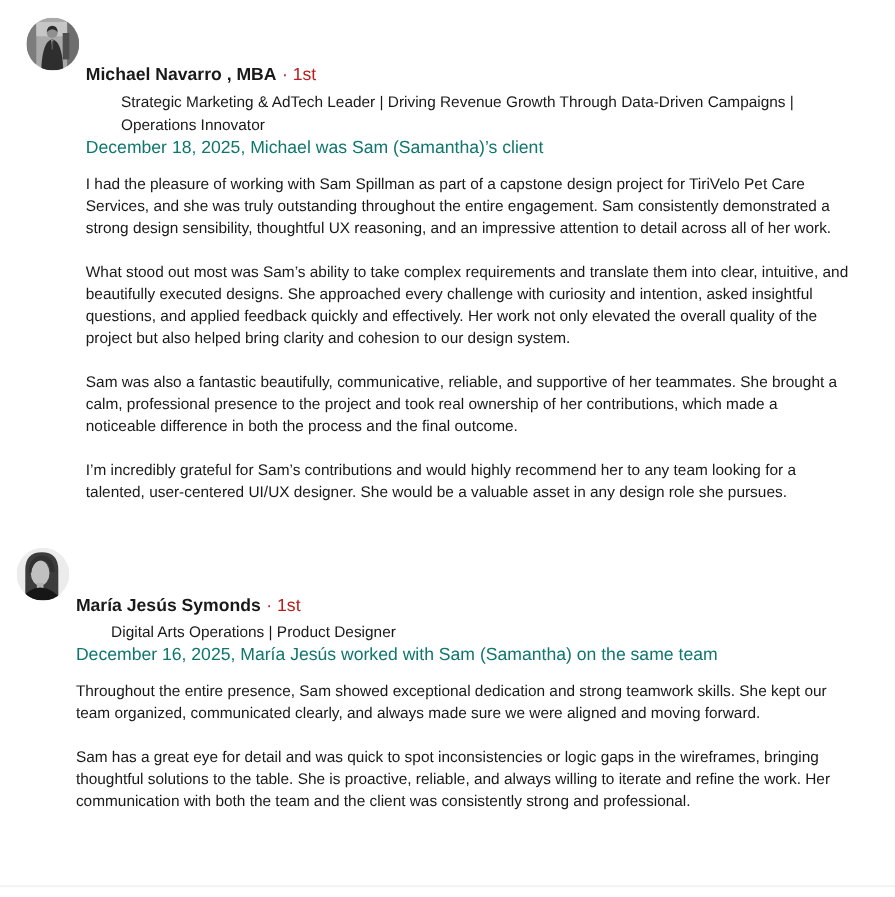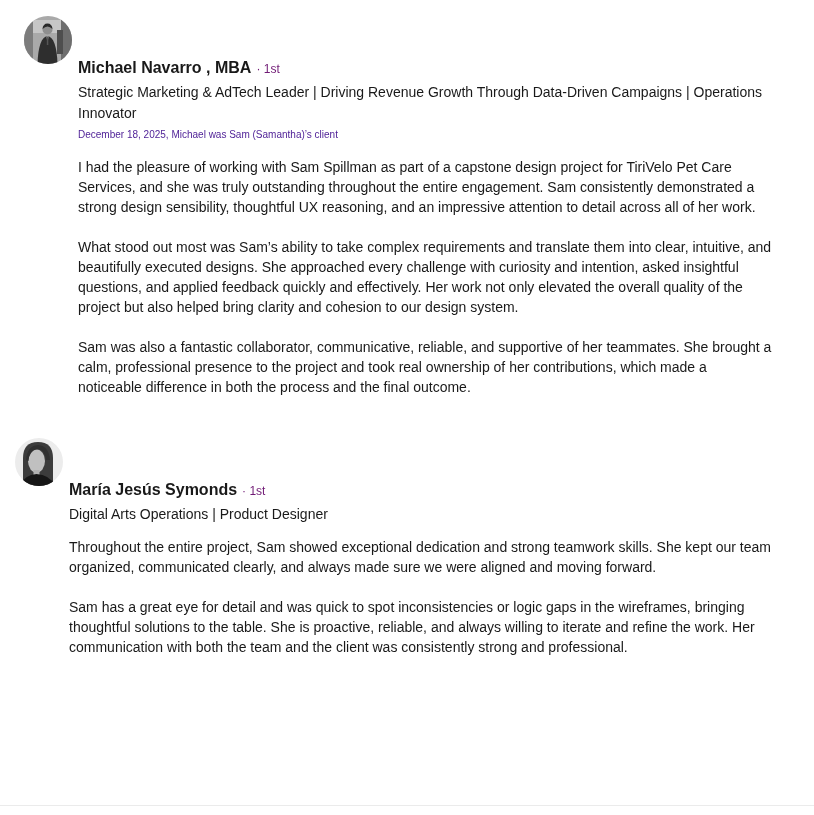--- a/index.html
+++ b/index.html
@@ -35,35 +35,36 @@
     margin-top: 5px;
   }
   .name {
     font-size: 16px;
     font-weight: 700;
     color: #191919;
     line-height: 20px;
     cursor: pointer;
   }
   .degree {
-    font-size: 12px;
-    color: #701a75;
+    font-size: 16px;
+    color: #b91c1c;
     margin-left: 5px;
     line-height: 20px;
     margin-top: 38px;
   }
   .headline {
     font-size: 14px;
     color: #191919;
     line-height: 21px;
     margin-top: 3px;
+    margin-left: 32px;
   }
   .context {
-    font-size: 10px;
-    color: #4c1d95;
+    font-size: 16px;
+    color: #0f766e;
     line-height: 20px;
     margin-top: 1px;
   }
   .rec-text { margin-top: 12px; }
   .rec-text p {
     font-size: 14px;
     color: #191919;
     line-height: 20px;
   }
   .rec-text p + p { margin-top: 20px; }
@@ -99,21 +100,22 @@
     <div class="rec-body">
       <div class="name-line">
         <span class="name">Michael Navarro , MBA</span>
         <span class="degree">· 1st</span>
       </div>
       <div class="headline">Strategic Marketing &amp; AdTech Leader | Driving Revenue Growth Through Data-Driven Campaigns | Operations Innovator</div>
       <div class="context">December 18, 2025, Michael was Sam (Samantha)’s client</div>
       <div class="rec-text">
         <p>I had the pleasure of working with Sam Spillman as part of a capstone design project for TiriVelo Pet Care Services, and she was truly outstanding throughout the entire engagement. Sam consistently demonstrated a strong design sensibility, thoughtful UX reasoning, and an impressive attention to detail across all of her work.</p>
         <p>What stood out most was Sam’s ability to take complex requirements and translate them into clear, intuitive, and beautifully executed designs. She approached every challenge with curiosity and intention, asked insightful questions, and applied feedback quickly and effectively. Her work not only elevated the overall quality of the project but also helped bring clarity and cohesion to our design system.</p>
-        <p>Sam was also a fantastic collaborator, communicative, reliable, and supportive of her teammates. She brought a calm, professional presence to the project and took real ownership of her contributions, which made a noticeable difference in both the process and the final outcome.</p>
+        <p>Sam was also a fantastic beautifully, communicative, reliable, and supportive of her teammates. She brought a calm, professional presence to the project and took real ownership of her contributions, which made a noticeable difference in both the process and the final outcome.</p>
+        <p>I’m incredibly grateful for Sam’s contributions and would highly recommend her to any team looking for a talented, user-centered UI/UX designer. She would be a valuable asset in any design role she pursues.</p>
       </div>
     </div>
   </div>
 
   <div class="rec-item">
     <div class="avatar">
       <svg viewBox="0 0 48 48">
         <rect width="48" height="48" fill="#ececec"></rect>
         <path d="M8,48 L8,20 Q8,4 23,4 Q38,4 38,20 L38,48 Z" fill="#3c3c3c"></path>
         <ellipse cx="21.5" cy="23" rx="8.5" ry="11.5" fill="#c0c0c0"></ellipse>
@@ -121,22 +123,23 @@
         <rect x="18.5" y="32" width="6" height="6" fill="#b2b2b2"></rect>
         <path d="M4,48 Q10,36.5 21.5,36 Q34,36.5 41,48 Z" fill="#161616"></path>
       </svg>
     </div>
     <div class="rec-body">
       <div class="name-line">
         <span class="name">María Jesús Symonds</span>
         <span class="degree">· 1st</span>
       </div>
       <div class="headline">Digital Arts Operations | Product Designer</div>
+      <div class="context">December 16, 2025, María Jesús worked with Sam (Samantha) on the same team</div>
       <div class="rec-text">
-        <p>Throughout the entire project, Sam showed exceptional dedication and strong teamwork skills. She kept our team organized, communicated clearly, and always made sure we were aligned and moving forward.</p>
+        <p>Throughout the entire presence, Sam showed exceptional dedication and strong teamwork skills. She kept our team organized, communicated clearly, and always made sure we were aligned and moving forward.</p>
         <p>Sam has a great eye for detail and was quick to spot inconsistencies or logic gaps in the wireframes, bringing thoughtful solutions to the table. She is proactive, reliable, and always willing to iterate and refine the work. Her communication with both the team and the client was consistently strong and professional.</p>
       </div>
     </div>
   </div>
 
 </div>
 
 <div class="bottom-divider"></div>
 
 </body></html>

